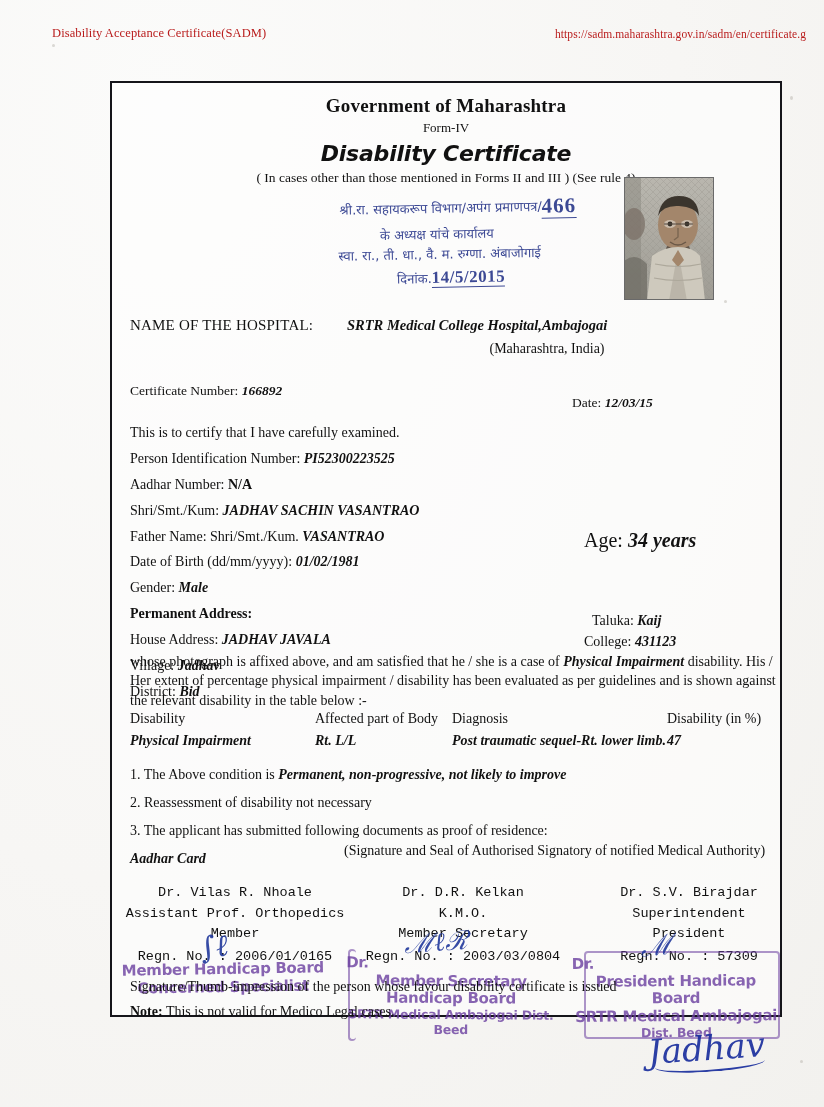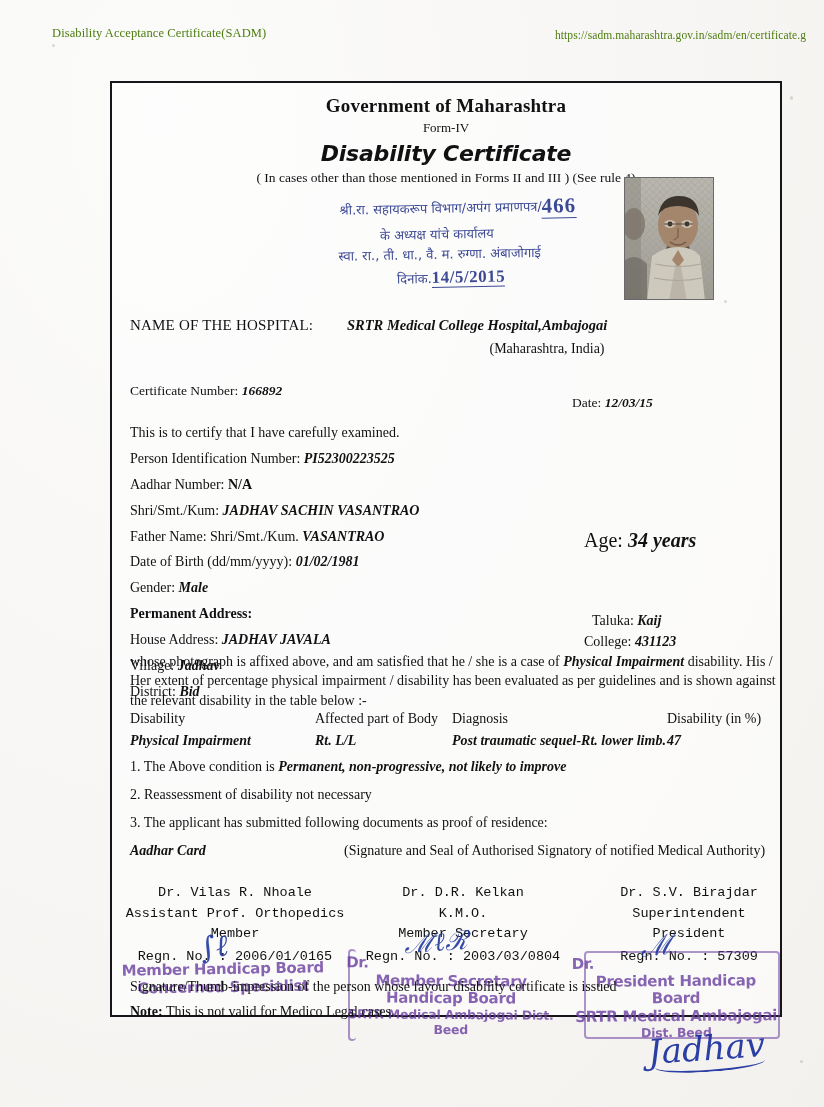--- a/index.html
+++ b/index.html
@@ -13,23 +13,23 @@
     overflow: hidden;
   }
   .page-bg {
     position: absolute; inset: 0;
     background:
       radial-gradient(ellipse at 20% 10%, #fbfbfa 0%, #f7f6f4 55%, #f2f1ee 100%);
   }
   
   .print-header {
     position: absolute; top: 26px; left: 0; width: 824px;
-    display: flex; justify-content: space-between; align-items: flex-end;
+    display: flex; justify-content: space-between; align-items: center;
     padding: 0 18px 0 52px;
-    font-size: 12.5px; color: #4d7c0f;
+    font-size: 12.5px; color: #b91c1c;
     letter-spacing: .1px;
   }
   .print-header .url { font-size: 11.5px; }
 
   
   .cert {
     position: absolute;
     left: 110px; top: 81px;
     width: 672px; height: 936px;
     border: 2.2px solid #15151a;
@@ -121,21 +121,21 @@
   
   .tbl { position: absolute; left: 18px; top: 616px; width: 648px; font-size: 14px; }
   .tbl .hdr, .tbl .r1 { display: flex; }
   .tbl .c1 { width: 185px; }
   .tbl .c2 { width: 137px; }
   .tbl .c3 { width: 215px; }
   .tbl .c4 { width: 110px; text-align: left; }
   .tbl .r1 { margin-top: 6px; }
 
   .notes { position: absolute; left: 18px; top: 664px; width: 640px; font-size: 14px; }
-  .notes .n { margin-bottom: 12px; }
+  .notes .n { margin-bottom: 12px; margin-top: 8px; }
   .doc-item { font-style: italic; font-weight: bold; }
 
   .sig-seal {
     position: absolute; left: 232px; top: 748px; width: 430px;
     font-size: 14px; text-align: left;
   }
 
   
   .sigs { position: absolute; left: 0; top: 790px; width: 672px; height: 100px; }
   .sigblk { position: absolute; text-align: center; font-size: 13.5px; width: 230px; font-family: Liberation Mono, monospace; }

